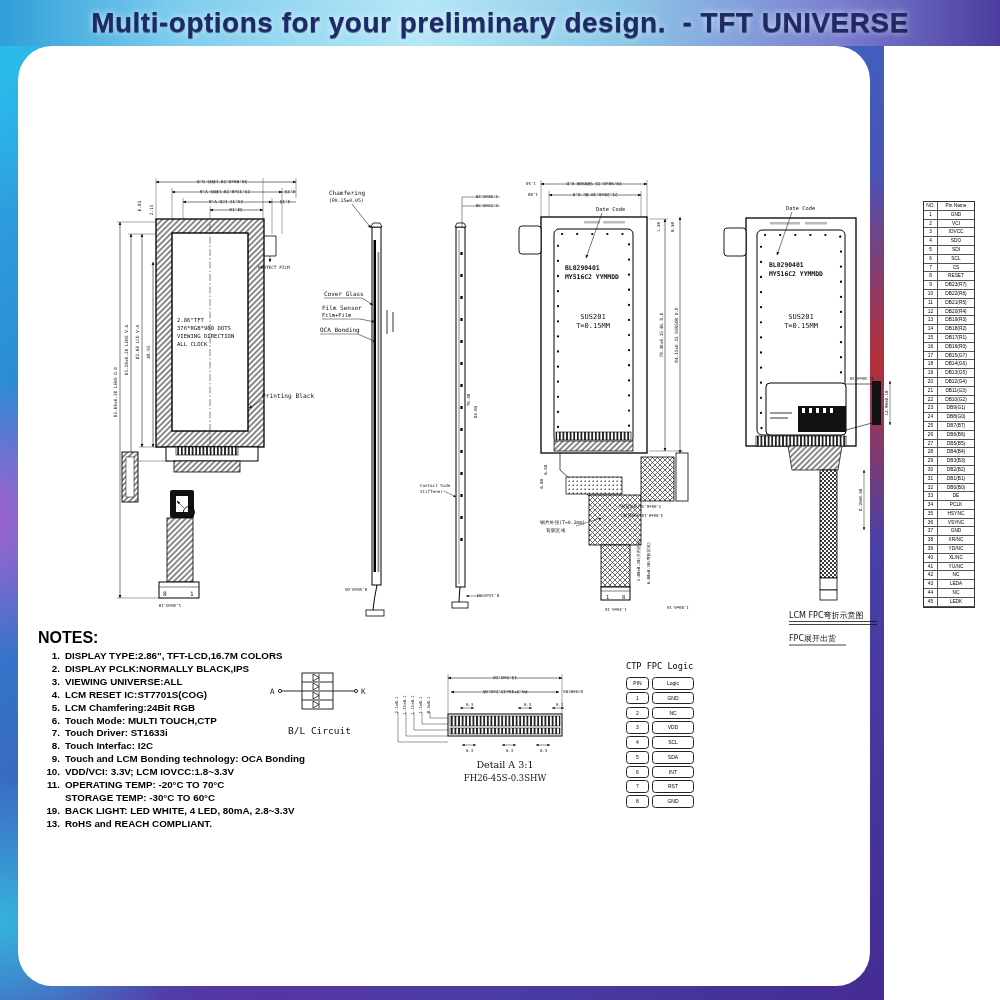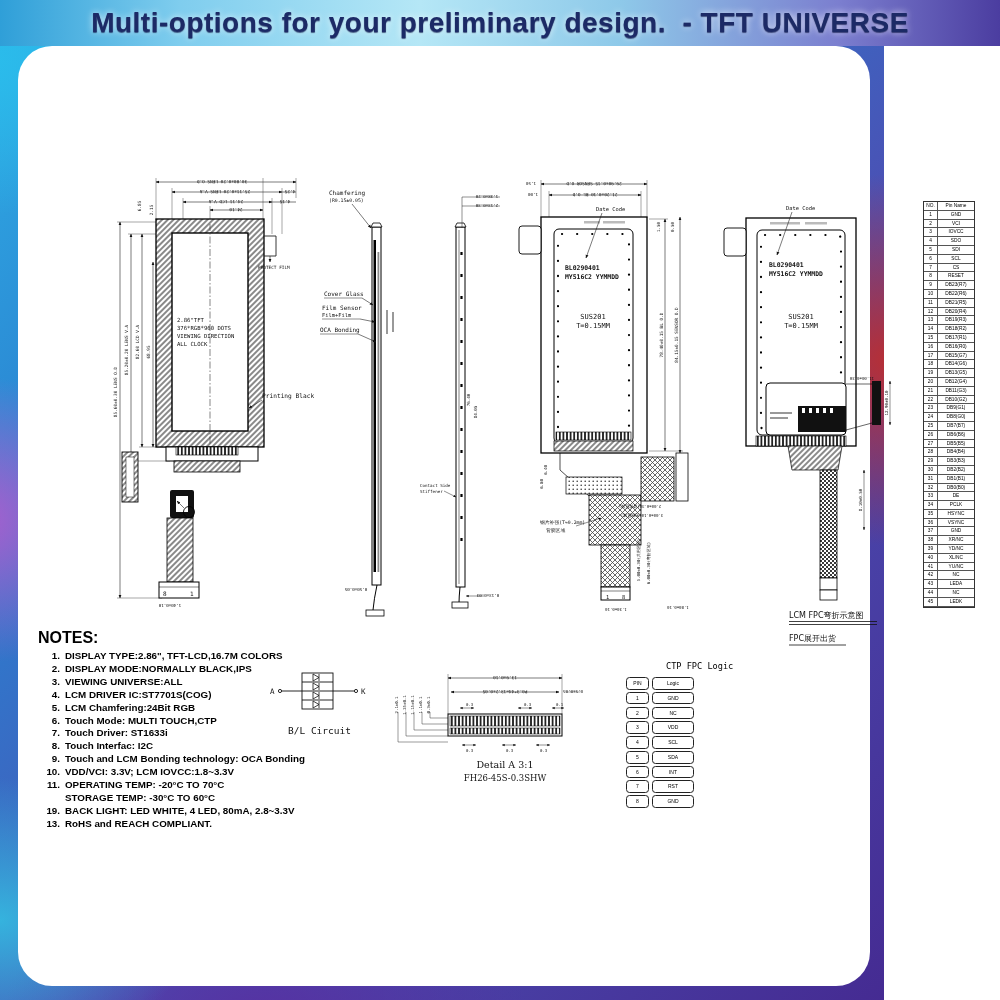--- a/index.html
+++ b/index.html
@@ -29,21 +29,21 @@
   .note-num{width:22px;text-align:right;flex:none;}
   .note-text{padding-left:5px;white-space:pre-line;}
   
   .pin-table{left:923px;top:201px;width:50px;border:1px solid #333;background:#fff;}
   .pin-row{display:flex;height:8.8px;line-height:8.8px;font-size:4.8px;color:#000;}
   .pin-row>div{border-bottom:.6px solid #555;}
   .pin-no{width:13px;text-align:center;border-right:.6px solid #555;flex:none;}
   .pin-name{flex:1;text-align:center;}
   
   .ctp{left:626px;top:661px;width:70px;}
-  .ctp-title{font-family:"DejaVu Sans Mono",monospace;font-size:8.6px;color:#000;margin-bottom:6px;white-space:nowrap;margin-left:40px;}
+  .ctp-title{font-family:"DejaVu Sans Mono",monospace;font-size:8.6px;color:#000;margin-bottom:6px;white-space:nowrap;}
   .ctp-row{display:flex;gap:3px;margin-bottom:2.2px;}
   .ctp-cell{border:1px solid #222;border-radius:3.5px;text-align:center;font-size:5px;
     height:10.6px;line-height:10.6px;color:#000;background:#fff;}
   .ctp-c1{width:21px;flex:none;}
   .ctp-c2{width:40px;flex:none;}
   .pn{left:48px;top:921px;font-size:29px;font-weight:bold;font-style:italic;color:#9b9b9b;letter-spacing:.5px;}
 </style>
 </head>
 <body>
 
@@ -394,31 +394,31 @@
     <div class="notes-title">NOTES:</div>
     <div>
 
         <div class="note">
           <span class="note-num">1.</span>
           <span class="note-text">DISPLAY TYPE:2.86", TFT-LCD,16.7M COLORS</span>
         </div>
 
         <div class="note">
           <span class="note-num">2.</span>
-          <span class="note-text">DISPLAY MODE:NORMALLY BLACK,IPS</span>
+          <span class="note-text">DISPLAY PCLK:NORMALLY BLACK,IPS</span>
         </div>
 
         <div class="note">
           <span class="note-num">3.</span>
           <span class="note-text">VIEWING UNIVERSE:ALL</span>
         </div>
 
         <div class="note">
           <span class="note-num">4.</span>
-          <span class="note-text">LCM DRIVER IC:ST7701S(COG)</span>
+          <span class="note-text">LCM RESET IC:ST7701S(COG)</span>
         </div>
 
         <div class="note">
           <span class="note-num">5.</span>
           <span class="note-text">LCM Chamfering:24Bit RGB</span>
         </div>
 
         <div class="note">
           <span class="note-num">6.</span>
           <span class="note-text">Touch Mode: MULTI TOUCH,CTP</span>

